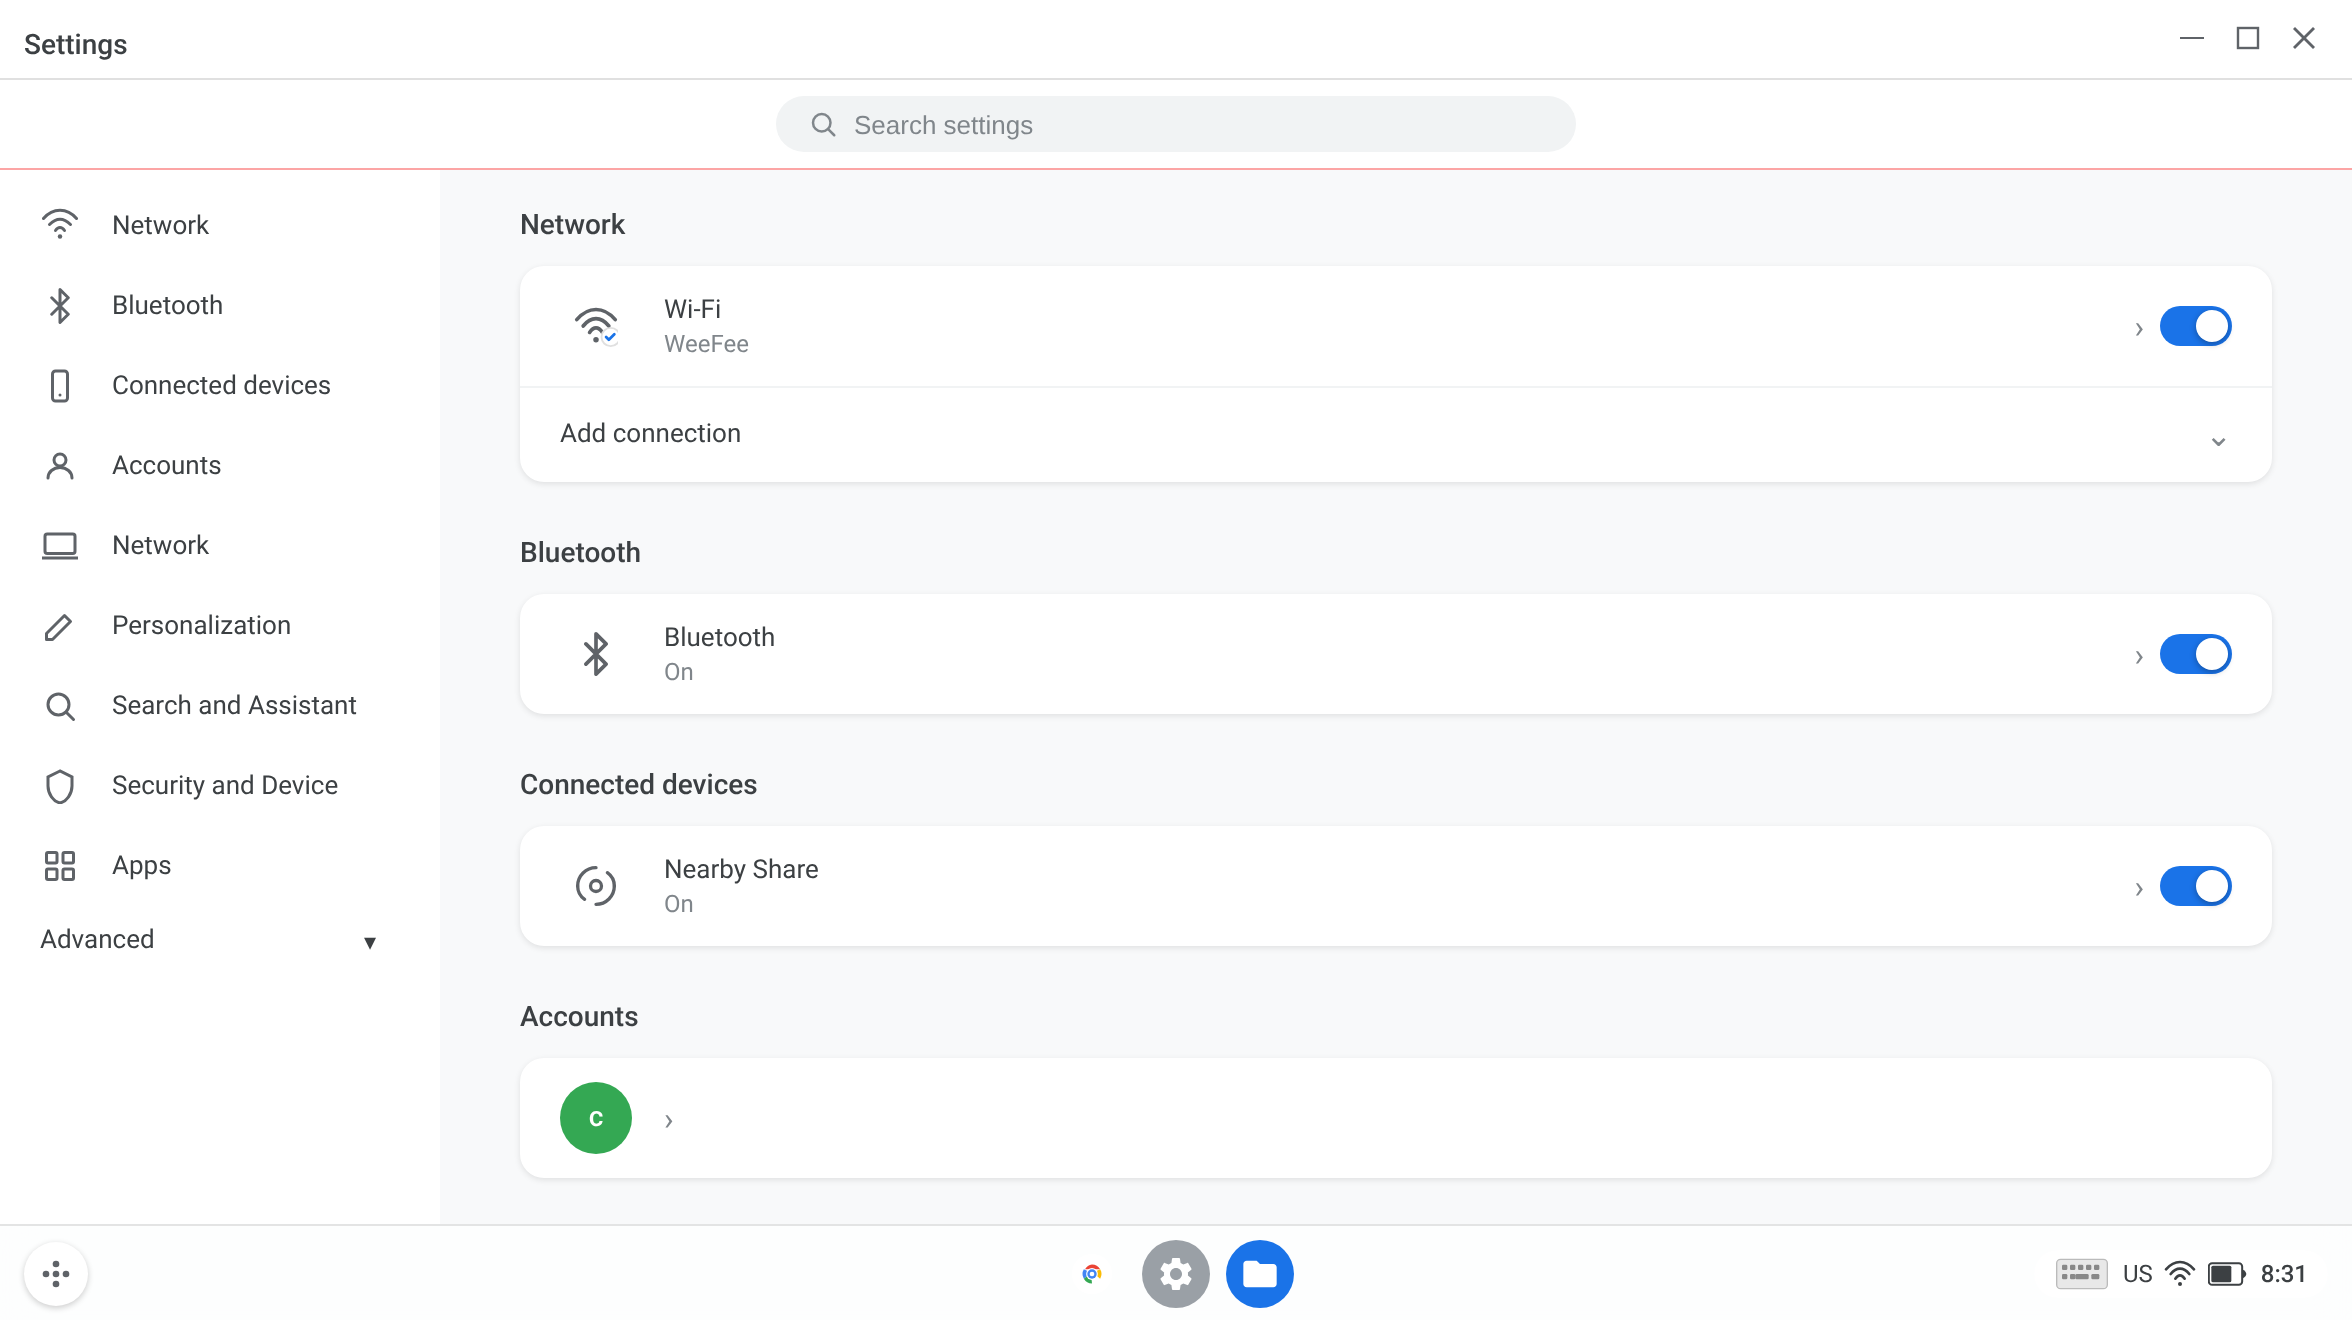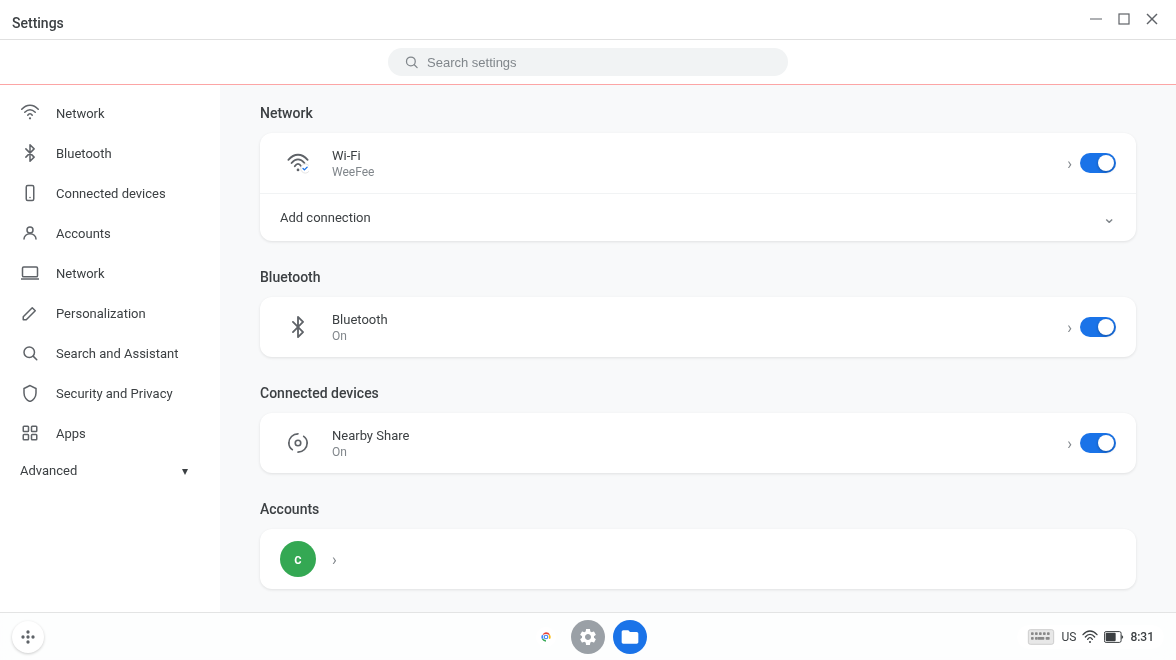--- a/index.html
+++ b/index.html
@@ -229,21 +229,21 @@
         </span>
         <span class="sidebar-item-label">Search and Assistant</span>
       </div>
 
       <div class="sidebar-item">
         <span class="icon">
           <svg width="18" height="18" viewBox="0 0 24 24" fill="none">
             <path d="M12 2L4 6v6c0 5.25 3.5 10.15 8 11.35C16.5 22.15 20 17.25 20 12V6L12 2z" stroke="#5f6368" stroke-width="2" fill="none"></path>
           </svg>
         </span>
-        <span class="sidebar-item-label">Security and Privacy</span>
+        <span class="sidebar-item-label">Security and Device</span>
       </div>
 
       <div class="sidebar-item">
         <span class="icon">
           <svg width="18" height="18" viewBox="0 0 24 24" fill="none">
             <rect x="3" y="3" width="7" height="7" rx="1" stroke="#5f6368" stroke-width="2"></rect>
             <rect x="14" y="3" width="7" height="7" rx="1" stroke="#5f6368" stroke-width="2"></rect>
             <rect x="3" y="14" width="7" height="7" rx="1" stroke="#5f6368" stroke-width="2"></rect>
             <rect x="14" y="14" width="7" height="7" rx="1" stroke="#5f6368" stroke-width="2"></rect>
           </svg>

